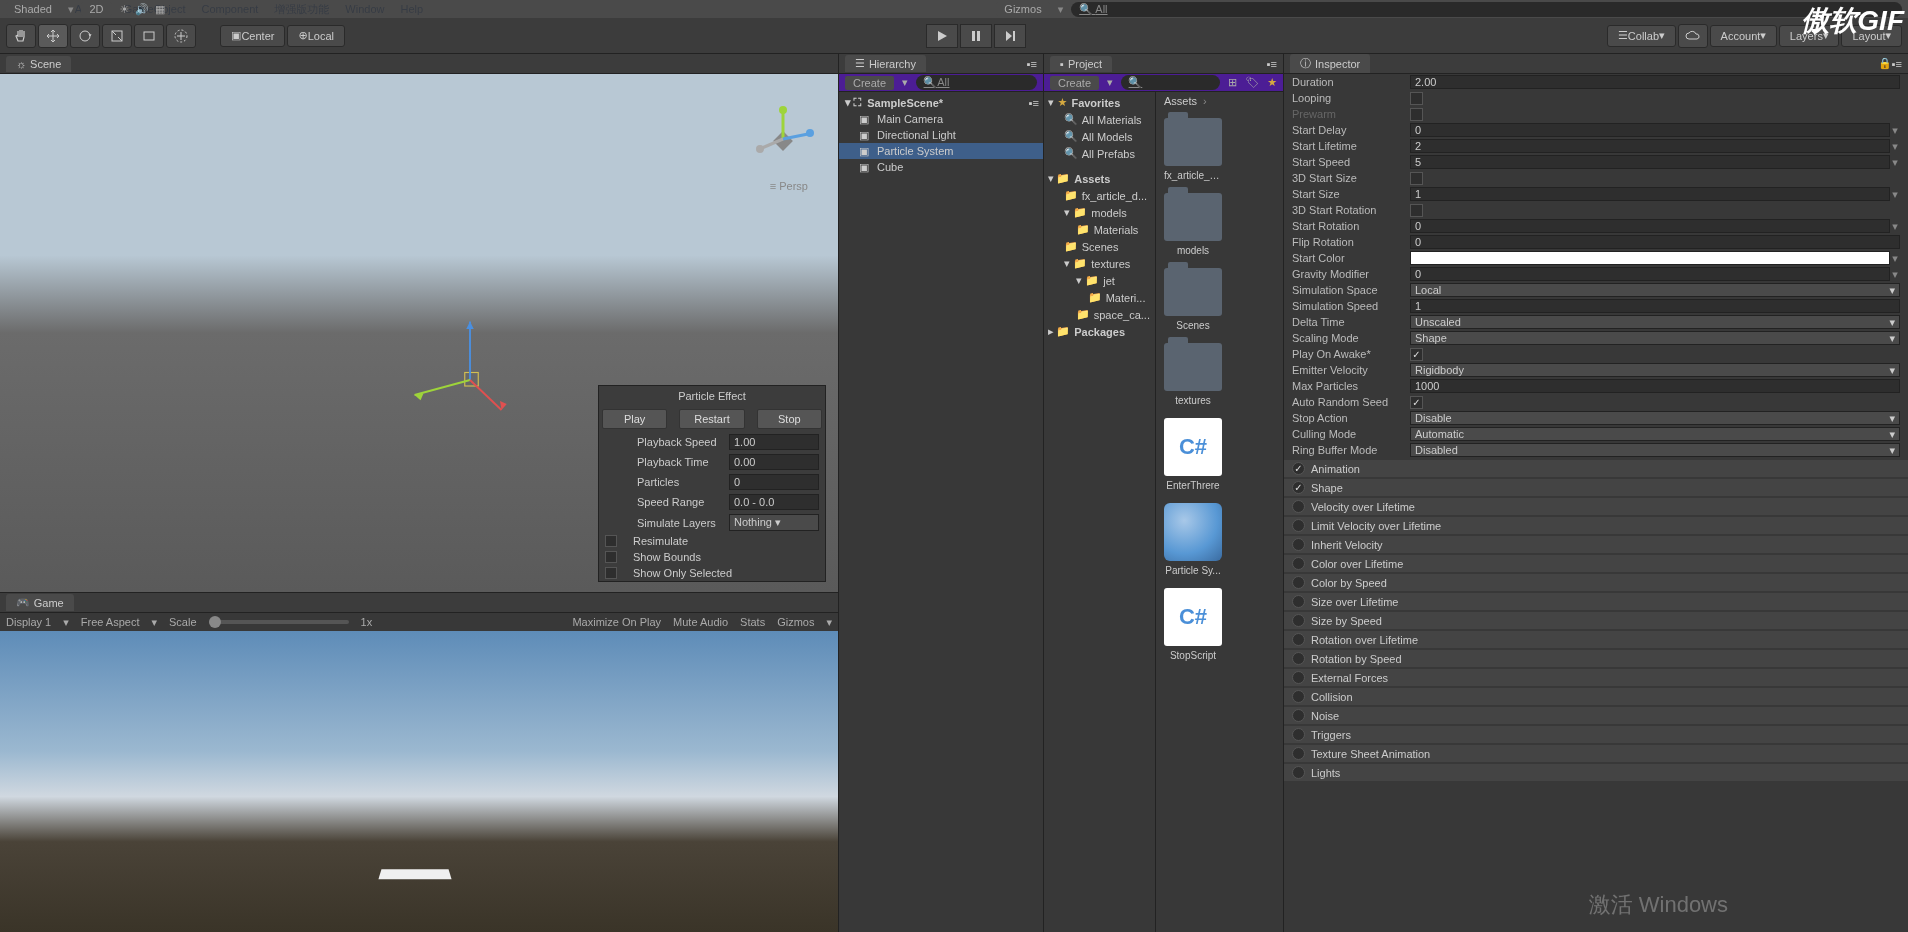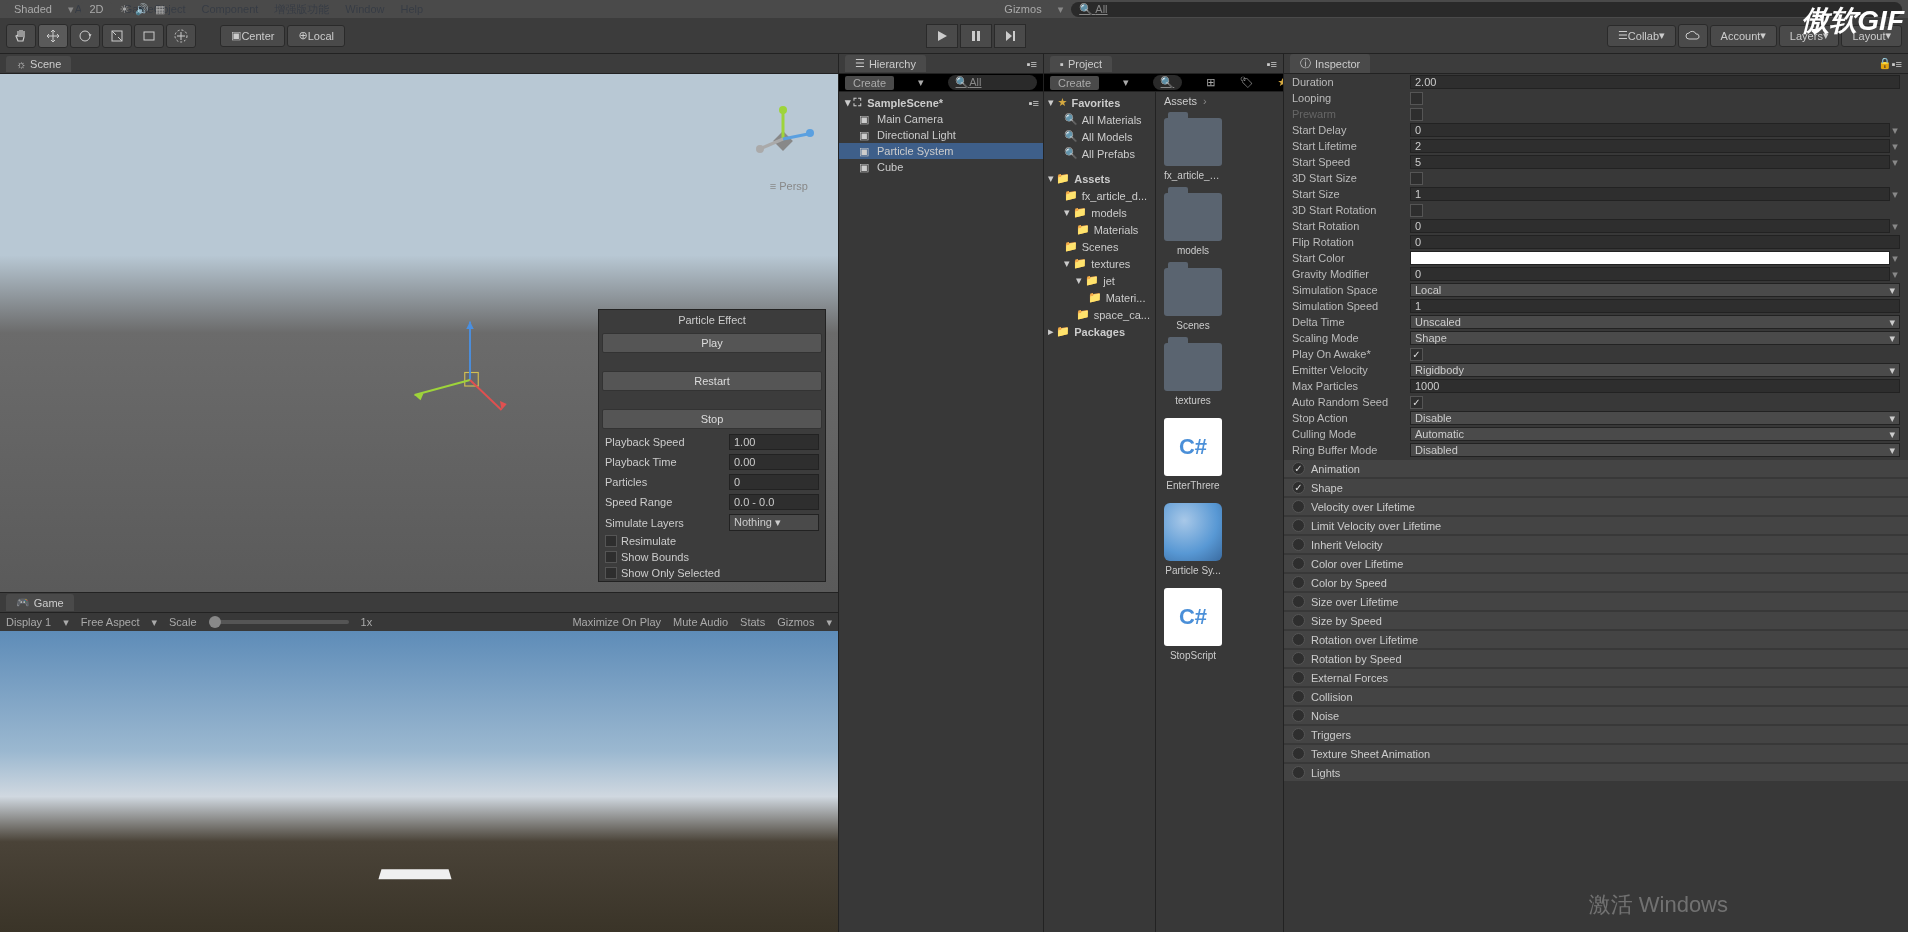--- a/index.html
+++ b/index.html
@@ -20,45 +20,45 @@
 
 .main-area { display: flex; height: calc(100% - 54px); }
 .left-col { width: 838px; display: flex; flex-direction: column; }
 .hierarchy-col { width: 205px; background: #383838; border-left: 1px solid #222; }
 .project-col { width: 240px; background: #383838; border-left: 1px solid #222; }
 .inspector-col { flex: 1; background: #383838; border-left: 1px solid #222; }
 
 .panel-header { background: #3c3c3c; height: 20px; display: flex; align-items: center; padding: 0 6px; border-bottom: 1px solid #222; color: #ccc; }
 .panel-tab { background: #4a4a4a; padding: 2px 10px; border-radius: 3px 3px 0 0; display: flex; align-items: center; gap: 4px; }
 
-.sub-toolbar { background: #000000; height: 18px; display: flex; align-items: center; padding: 0 6px; gap: 24px; border-bottom: 1px solid #222; color: #aaa; }
+.sub-toolbar { background: #4c1d95; height: 18px; display: flex; align-items: center; padding: 0 6px; gap: 8px; border-bottom: 1px solid #222; color: #aaa; }
 .sub-btn { background: #4a4a4a; padding: 1px 8px; border-radius: 2px; cursor: pointer; }
 .search-field { background: #2a2a2a; border-radius: 10px; padding: 1px 8px; flex: 1; color: #888; height: 15px; text-decoration: underline; }
 
 
 .scene-view { flex: 1; background: linear-gradient(to bottom, #b8c8d4 0%, #b8c8d4 35%, #6b6b6b 50%, #5a5a5a 100%); position: relative; }
 .scene-toolbar { position: absolute; top: 0; left: 0; right: 0; height: 18px; background: rgba(56,56,56,0.9); display: flex; align-items: center; padding: 0 6px; gap: 8px; color: #aaa; }
 .scene-icons { display: flex; gap: 6px; }
 
 
 .view-gizmo { position: absolute; top: 30px; right: 20px; width: 70px; height: 70px; }
 .persp-label { position: absolute; top: 106px; right: 30px; color: #888; font-size: 11px; }
 
 
 .move-gizmo { position: absolute; left: 410px; top: 240px; width: 120px; height: 120px; pointer-events: none; }
 
 
 .particle-effect { position: absolute; right: 12px; bottom: 10px; width: 228px; background: #3c3c3c; border: 1px solid #222; }
 .particle-effect .pe-title { text-align: center; padding: 4px; color: #ccc; }
-.pe-buttons { display: flex; gap: 18px; padding: 3px; flex-direction: column; }
+.pe-buttons { display: flex; gap: 12px; padding: 3px; }
 .pe-btn { flex: 1; background: #555; border: 1px solid #333; padding: 3px; text-align: center; cursor: pointer; color: #ddd; border-radius: 2px; }
-.pe-row { display: flex; padding: 2px 6px; align-items: center; }
+.pe-row { display: flex; padding: 2px 6px; align-items: center; margin-left: 32px; }
 .pe-row .label { flex: 1; color: #ccc; }
 .pe-row .val { width: 90px; background: #2e2e2e; padding: 1px 4px; border: 1px solid #222; color: #ccc; }
-.pe-check { display: flex; align-items: flex-start; gap: 4px; padding: 2px 6px; color: #ccc; }
+.pe-check { display: flex; align-items: flex-start; gap: 16px; padding: 2px 6px; color: #ccc; }
 .pe-check .box { width: 12px; height: 12px; background: #2e2e2e; border: 1px solid #555; }
 
 
 .game-panel { height: 340px; border-top: 1px solid #222; }
 .game-view { height: calc(100% - 38px); background: linear-gradient(to bottom, #5e8cb8 0%, #9bb8d0 40%, #d0d8e0 55%, #4a4338 70%, #3a3428 100%); position: relative; }
 .game-toolbar { background: #383838; height: 18px; display: flex; align-items: center; padding: 0 6px; gap: 12px; color: #aaa; }
 .game-plane { position: absolute; left: 380px; bottom: 48px; width: 70px; height: 20px; background: #f0f0f0; transform: perspective(200px) rotateX(60deg); }
 
 
 .hierarchy-list { padding: 2px 0; }

